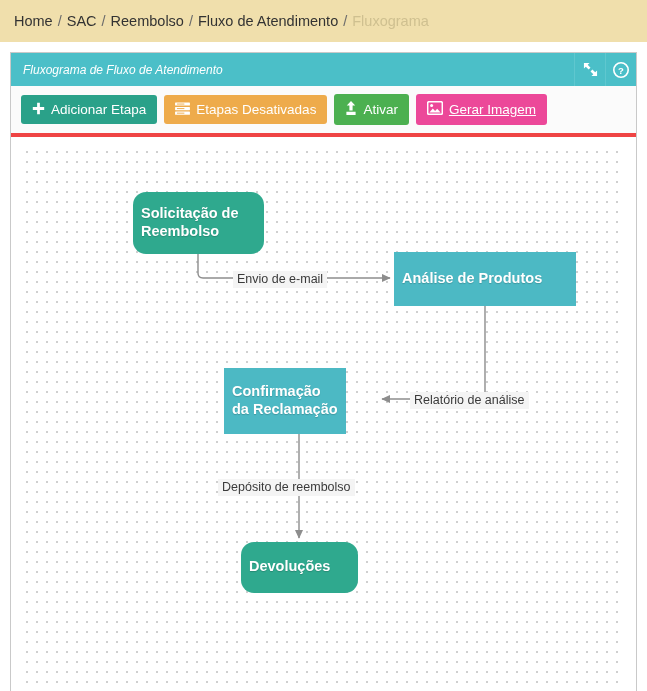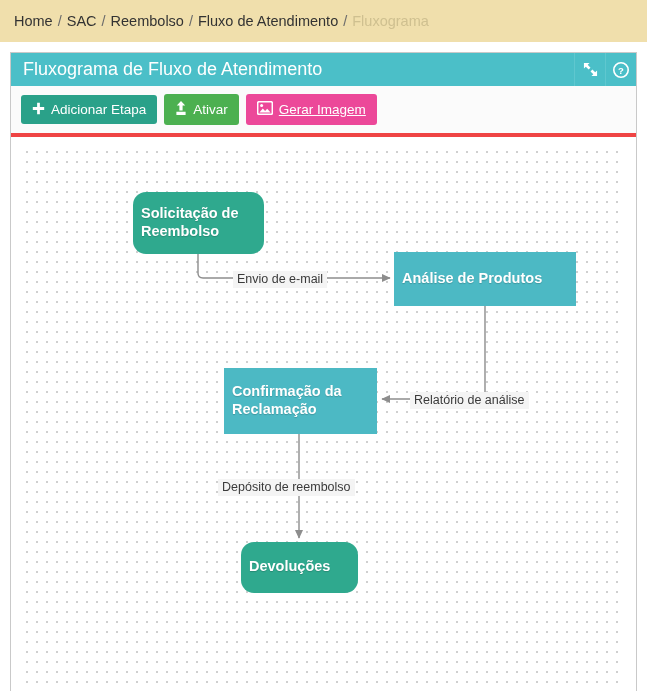--- a/index.html
+++ b/index.html
@@ -56,23 +56,24 @@
     background: #4bbfc8;
     height: 33px;
     display: flex;
     align-items: center;
     padding: 0 0 0 12px;
     box-sizing: border-box;
     flex: 0 0 auto;
   }
   .panel-title {
     color: #ffffff;
-    font-size: 18px;
+    font-size: 12px;
     flex: 1 1 auto;
     white-space: nowrap;
+    font-style: italic;
   }
   .panel-tool {
     width: 30px;
     height: 33px;
     display: flex;
     align-items: center;
     justify-content: center;
     border-left: 1px solid #5fc7cf;
     cursor: pointer;
   }
@@ -188,20 +189,33 @@
 
       <button class="btn btn-add">
         <span>
           <svg width="13" height="13" viewBox="0 0 16 16">
               <path d="M6.3 1h3.4v5.3H15v3.4H9.7V15H6.3V9.7H1V6.3h5.3z" fill="#ffffff"></path>
             </svg>
         </span>
         <span>Adicionar Etapa</span>
       </button>
 
+      <button class="btn btn-disab">
+        <span>
+          <svg width="15" height="13" viewBox="0 0 16 14">
+            <rect x="0" y="0.5" width="16" height="3.4" rx="0.6" fill="#ffffff"></rect>
+            <rect x="0" y="5.4" width="16" height="3.4" rx="0.6" fill="#ffffff"></rect>
+            <rect x="0" y="10.3" width="16" height="3.4" rx="0.6" fill="#ffffff"></rect>
+            <rect x="2" y="1.7" width="8" height="1" fill="#eeab4b"></rect>
+            <rect x="2" y="6.6" width="8" height="1" fill="#eeab4b"></rect>
+            <rect x="2" y="11.5" width="8" height="1" fill="#eeab4b"></rect>
+          </svg>
+        </span>
+        <span>Etapas Desativadas</span>
+      </button>
 
       <button class="btn btn-act">
         <span>
           <svg width="12" height="14" viewBox="0 0 12 14">
               <path d="M6 0l4.2 4.6H7.6V9.4H4.4V4.6H1.8zM1.4 10.8h9.2V14H1.4z" fill="#ffffff"></path>
             </svg>
         </span>
         <span>Ativar</span>
       </button>
 
@@ -232,21 +246,21 @@
 
           <path d="M463,159 L463,252 L360,252" fill="none" stroke="#8d8d8d" stroke-width="1.4" marker-end="url(#ah)"></path>
 
           <path d="M277,287 L277,391" fill="none" stroke="#8d8d8d" stroke-width="1.4" marker-end="url(#ah)"></path>
         </svg>
 
         <div class="node green" style="left:111px;top:45px;width:131px;height:62px">Solicitação de Reembolso</div>
 
         <div class="node blue" style="left:372px;top:105px;width:182px;height:54px">Análise de Produtos</div>
 
-        <div class="node blue" style="left:202px;top:221px;width:153px;height:66px">Confirmação da Reclamação</div>
+        <div class="node blue" style="left:202px;top:221px;width:122px;height:66px">Confirmação da Reclamação</div>
 
         <div class="node green" style="left:219px;top:395px;width:117px;height:51px">Devoluções</div>
 
         <div class="edge-label" style="left:211px;top:124px">Envio de e-mail</div>
 
         <div class="edge-label" style="left:388px;top:245px">Relatório de análise</div>
 
         <div class="edge-label" style="left:196px;top:332px">Depósito de reembolso</div>
 
       </div>

